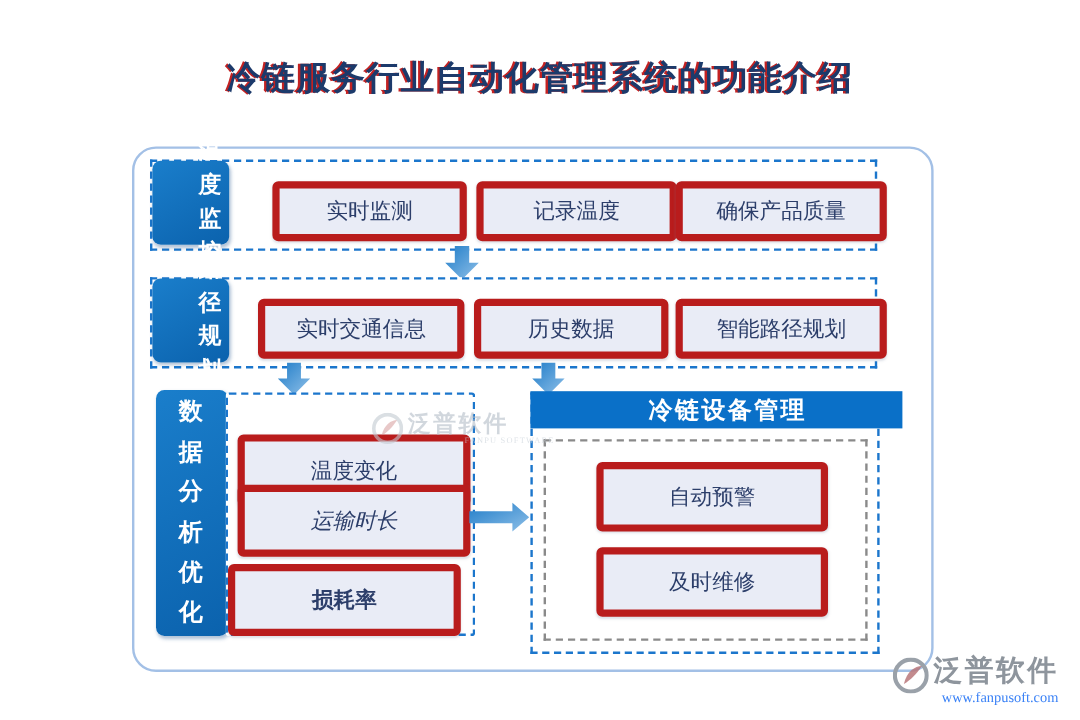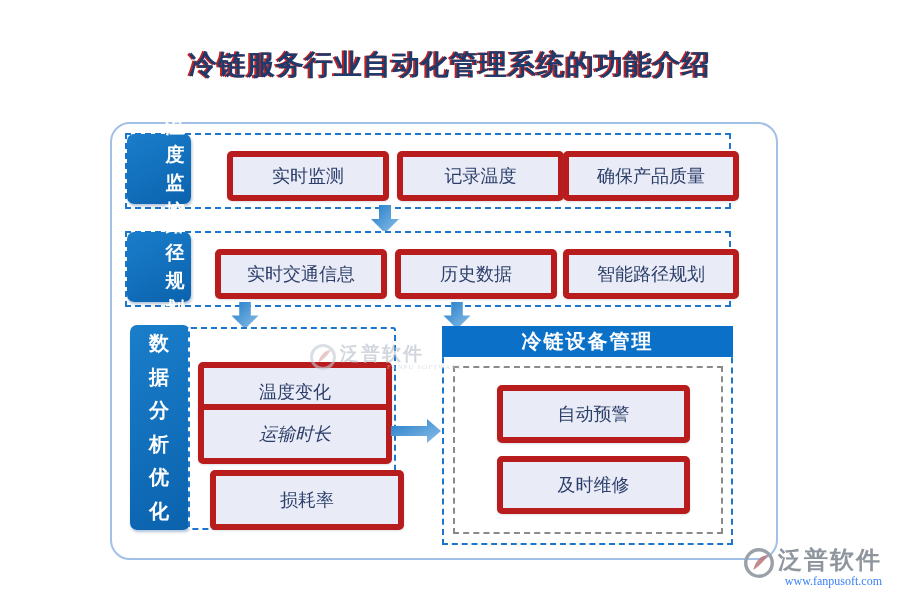--- a/index.html
+++ b/index.html
@@ -37,20 +37,21 @@
     background:#e9ecf6;border:6px solid #b91c1c;border-radius:5px;
     color:#2c3e6a;font-size:18px;
     display:flex;align-items:center;justify-content:center;
     box-shadow:0 1px 2px rgba(120,130,160,.25);
   }
   
   .panel-head{
     background:#0a70c8;color:#ffffff;font-weight:bold;font-size:20px;
     display:flex;align-items:center;justify-content:center;
     letter-spacing:2px;
+    padding-left:19px;
   }
   
   .wm-center{display:flex;align-items:flex-start;opacity:.6;}
   .wm-center .t1{font-size:19px;color:#b4bdc8;font-weight:bold;letter-spacing:2px;line-height:19px;}
   .wm-center .t2{font-size:7px;color:#c8d0d8;letter-spacing:1px;margin-left:47px;}
   .wm-footer{display:flex;align-items:flex-start;}
   .wm-footer .t1{font-size:24px;color:#8e959d;font-weight:bold;letter-spacing:2px;line-height:24px;}
   .wm-footer .t2{font-size:12px;color:#3b82f6;text-align:right;margin-top:2px;}
   svg{display:block;}
 </style>
@@ -102,21 +103,21 @@
     <path d="M10 0 L22 0 L22 14 L30 14 L16 28 L2 14 L10 14 Z" fill="url(#ag)"></path>
   </svg>
 </div>
 
 <div class="abs blk" style="left:130px;top:325px;width:60px;height:205px;">
   <div class="wrapv">数据分析优化</div>
 </div>
 <div class="abs dash-blue" style="left:188px;top:327px;width:204px;height:199px;border-radius:3px;"></div>
 <div class="abs btn" style="left:198px;top:342px;width:182px;height:48px;margin-top:20px;">温度变化</div>
 <div class="abs btn" style="left:198px;top:404px;width:182px;height:48px;font-style:italic;">运输时长</div>
-<div class="abs btn" style="left:210px;top:470px;width:182px;height:48px;">损耗率</div>
+<div class="abs btn" style="left:190px;top:470px;width:182px;height:48px;font-weight:bold;">损耗率</div>
 
 <div class="abs" style="left:391px;top:418px;">
   <svg width="50" height="26" viewBox="0 0 50 26">
     <path d="M0 8 L36 8 L36 1 L50 13 L36 25 L36 18 L0 18 Z" fill="url(#ag)"></path>
   </svg>
 </div>
 
 <div class="abs dash-blue" style="left:442px;top:327px;width:287px;height:214px;"></div>
 <div class="abs panel-head" style="left:442px;top:326px;width:291px;height:31px;">冷链设备管理</div>
 <div class="abs dash-gray" style="left:453px;top:366px;width:266px;height:164px;"></div>

